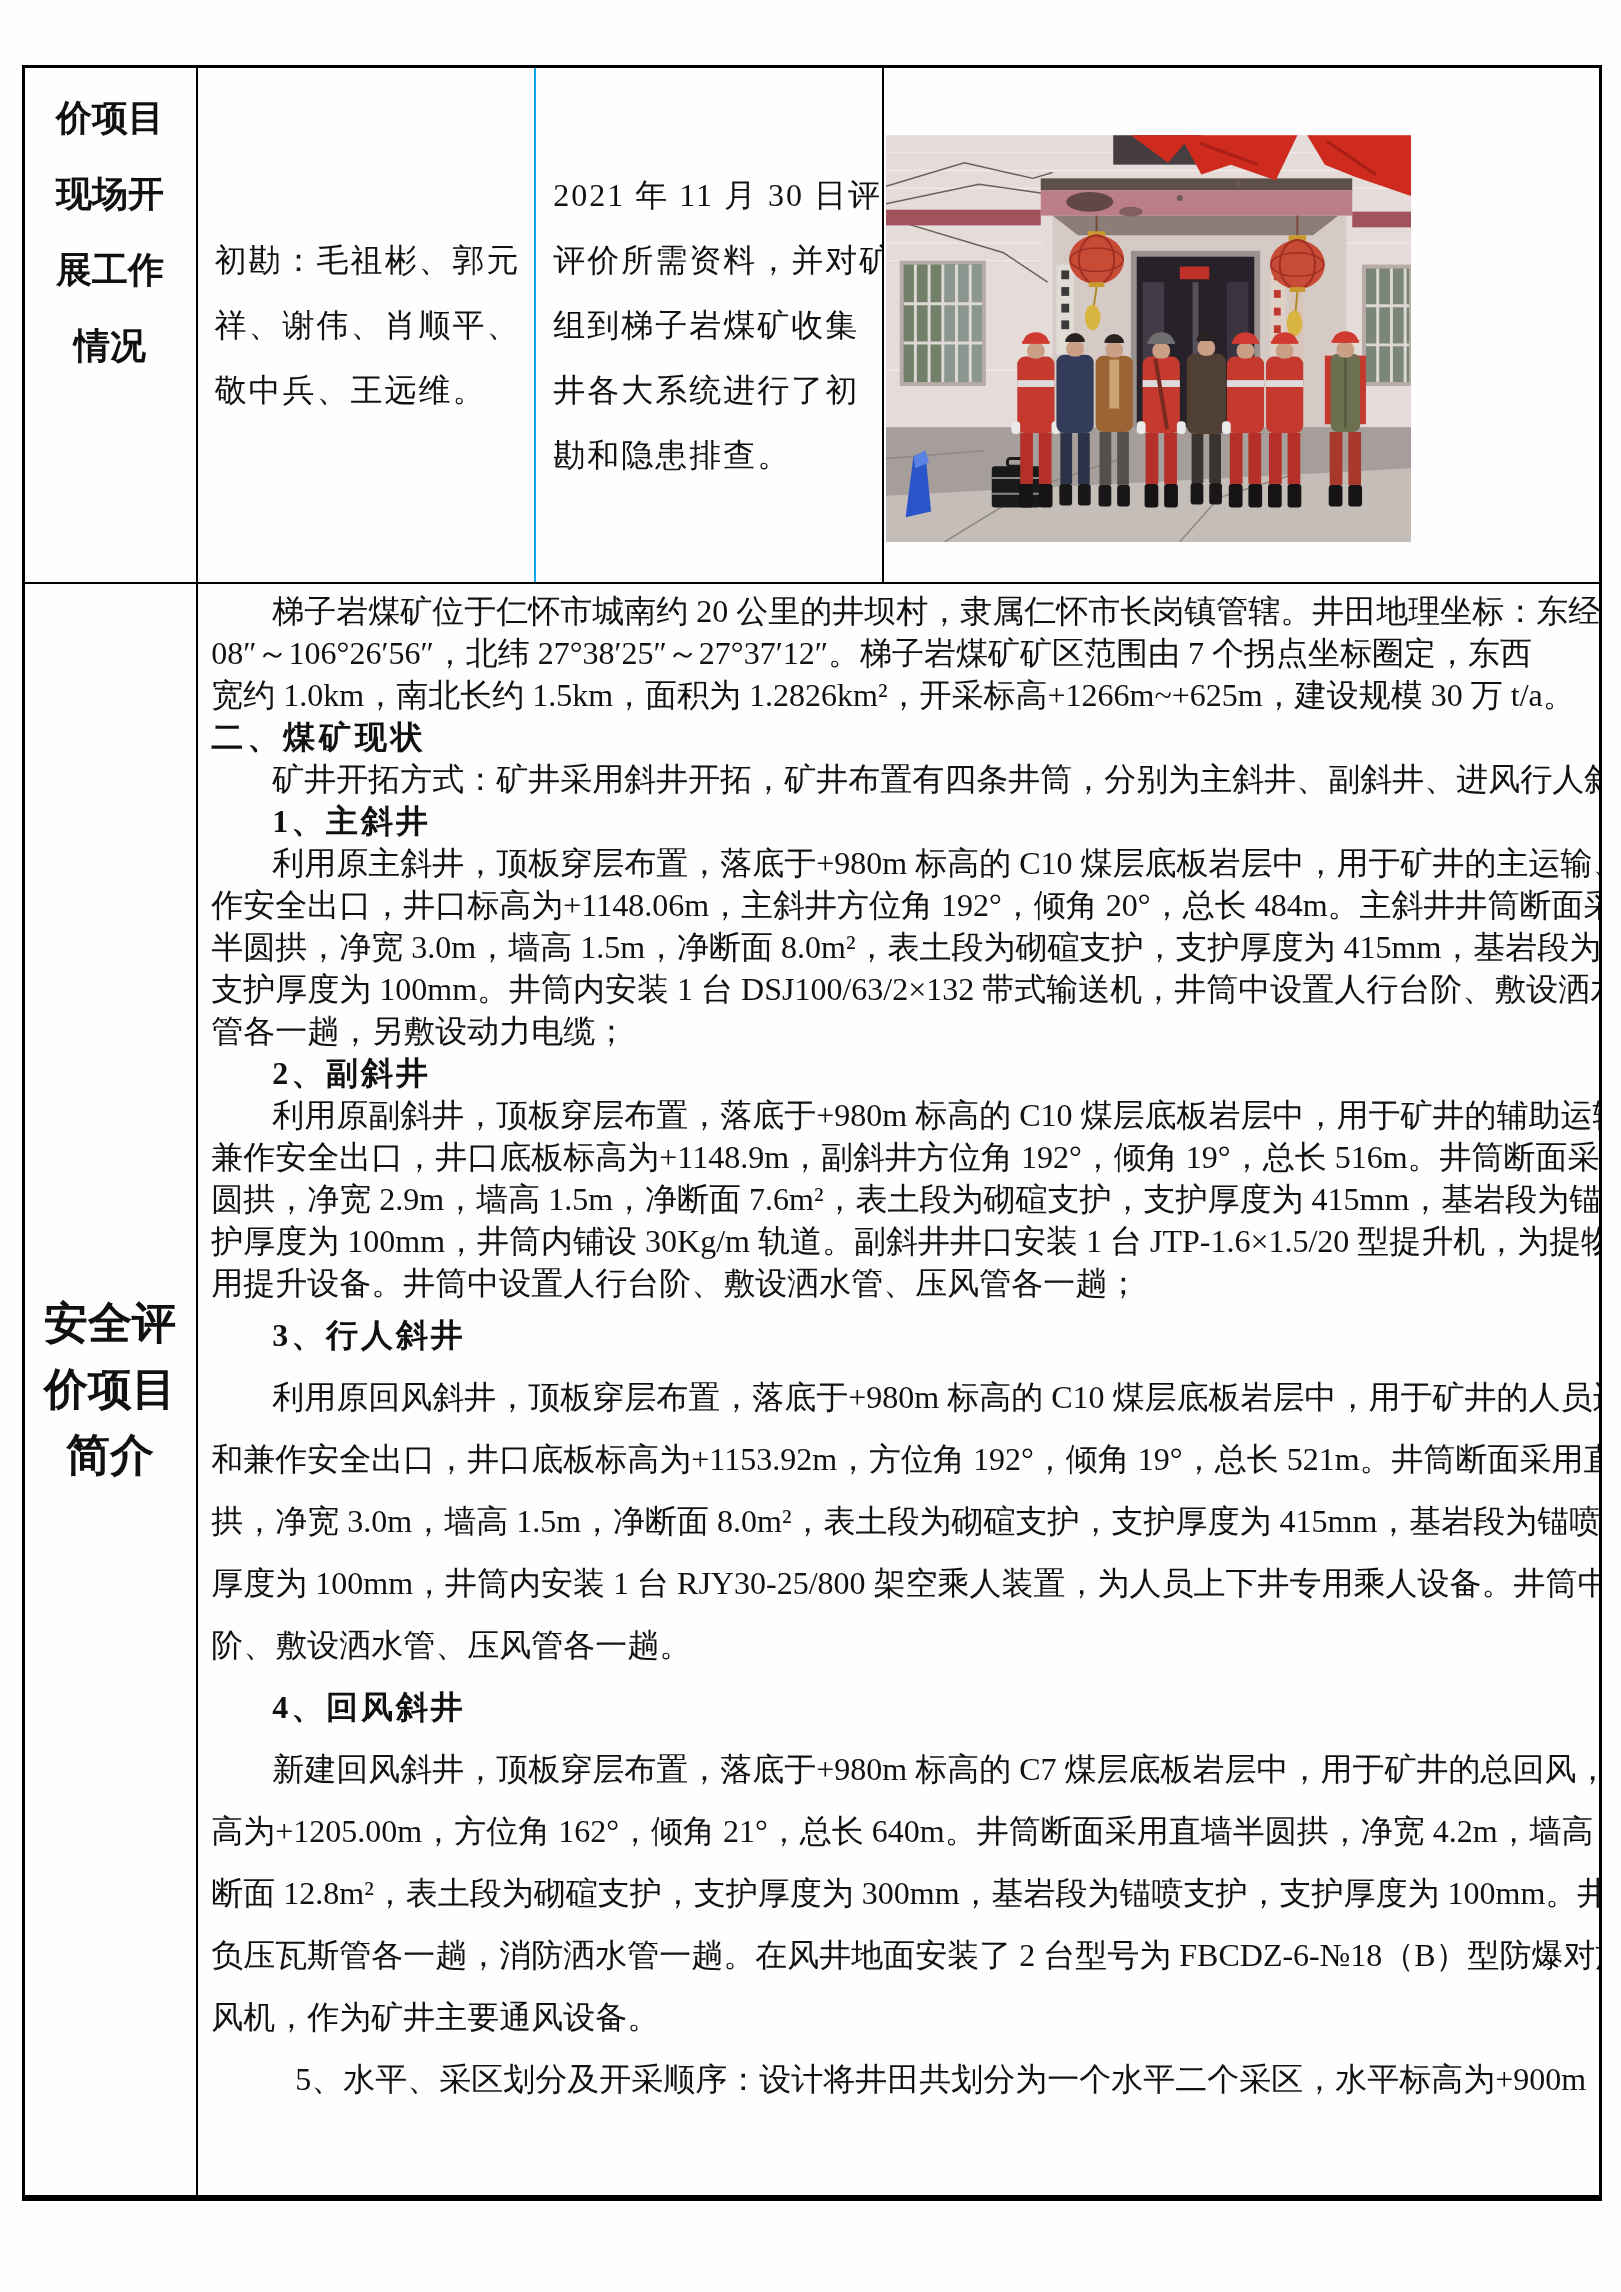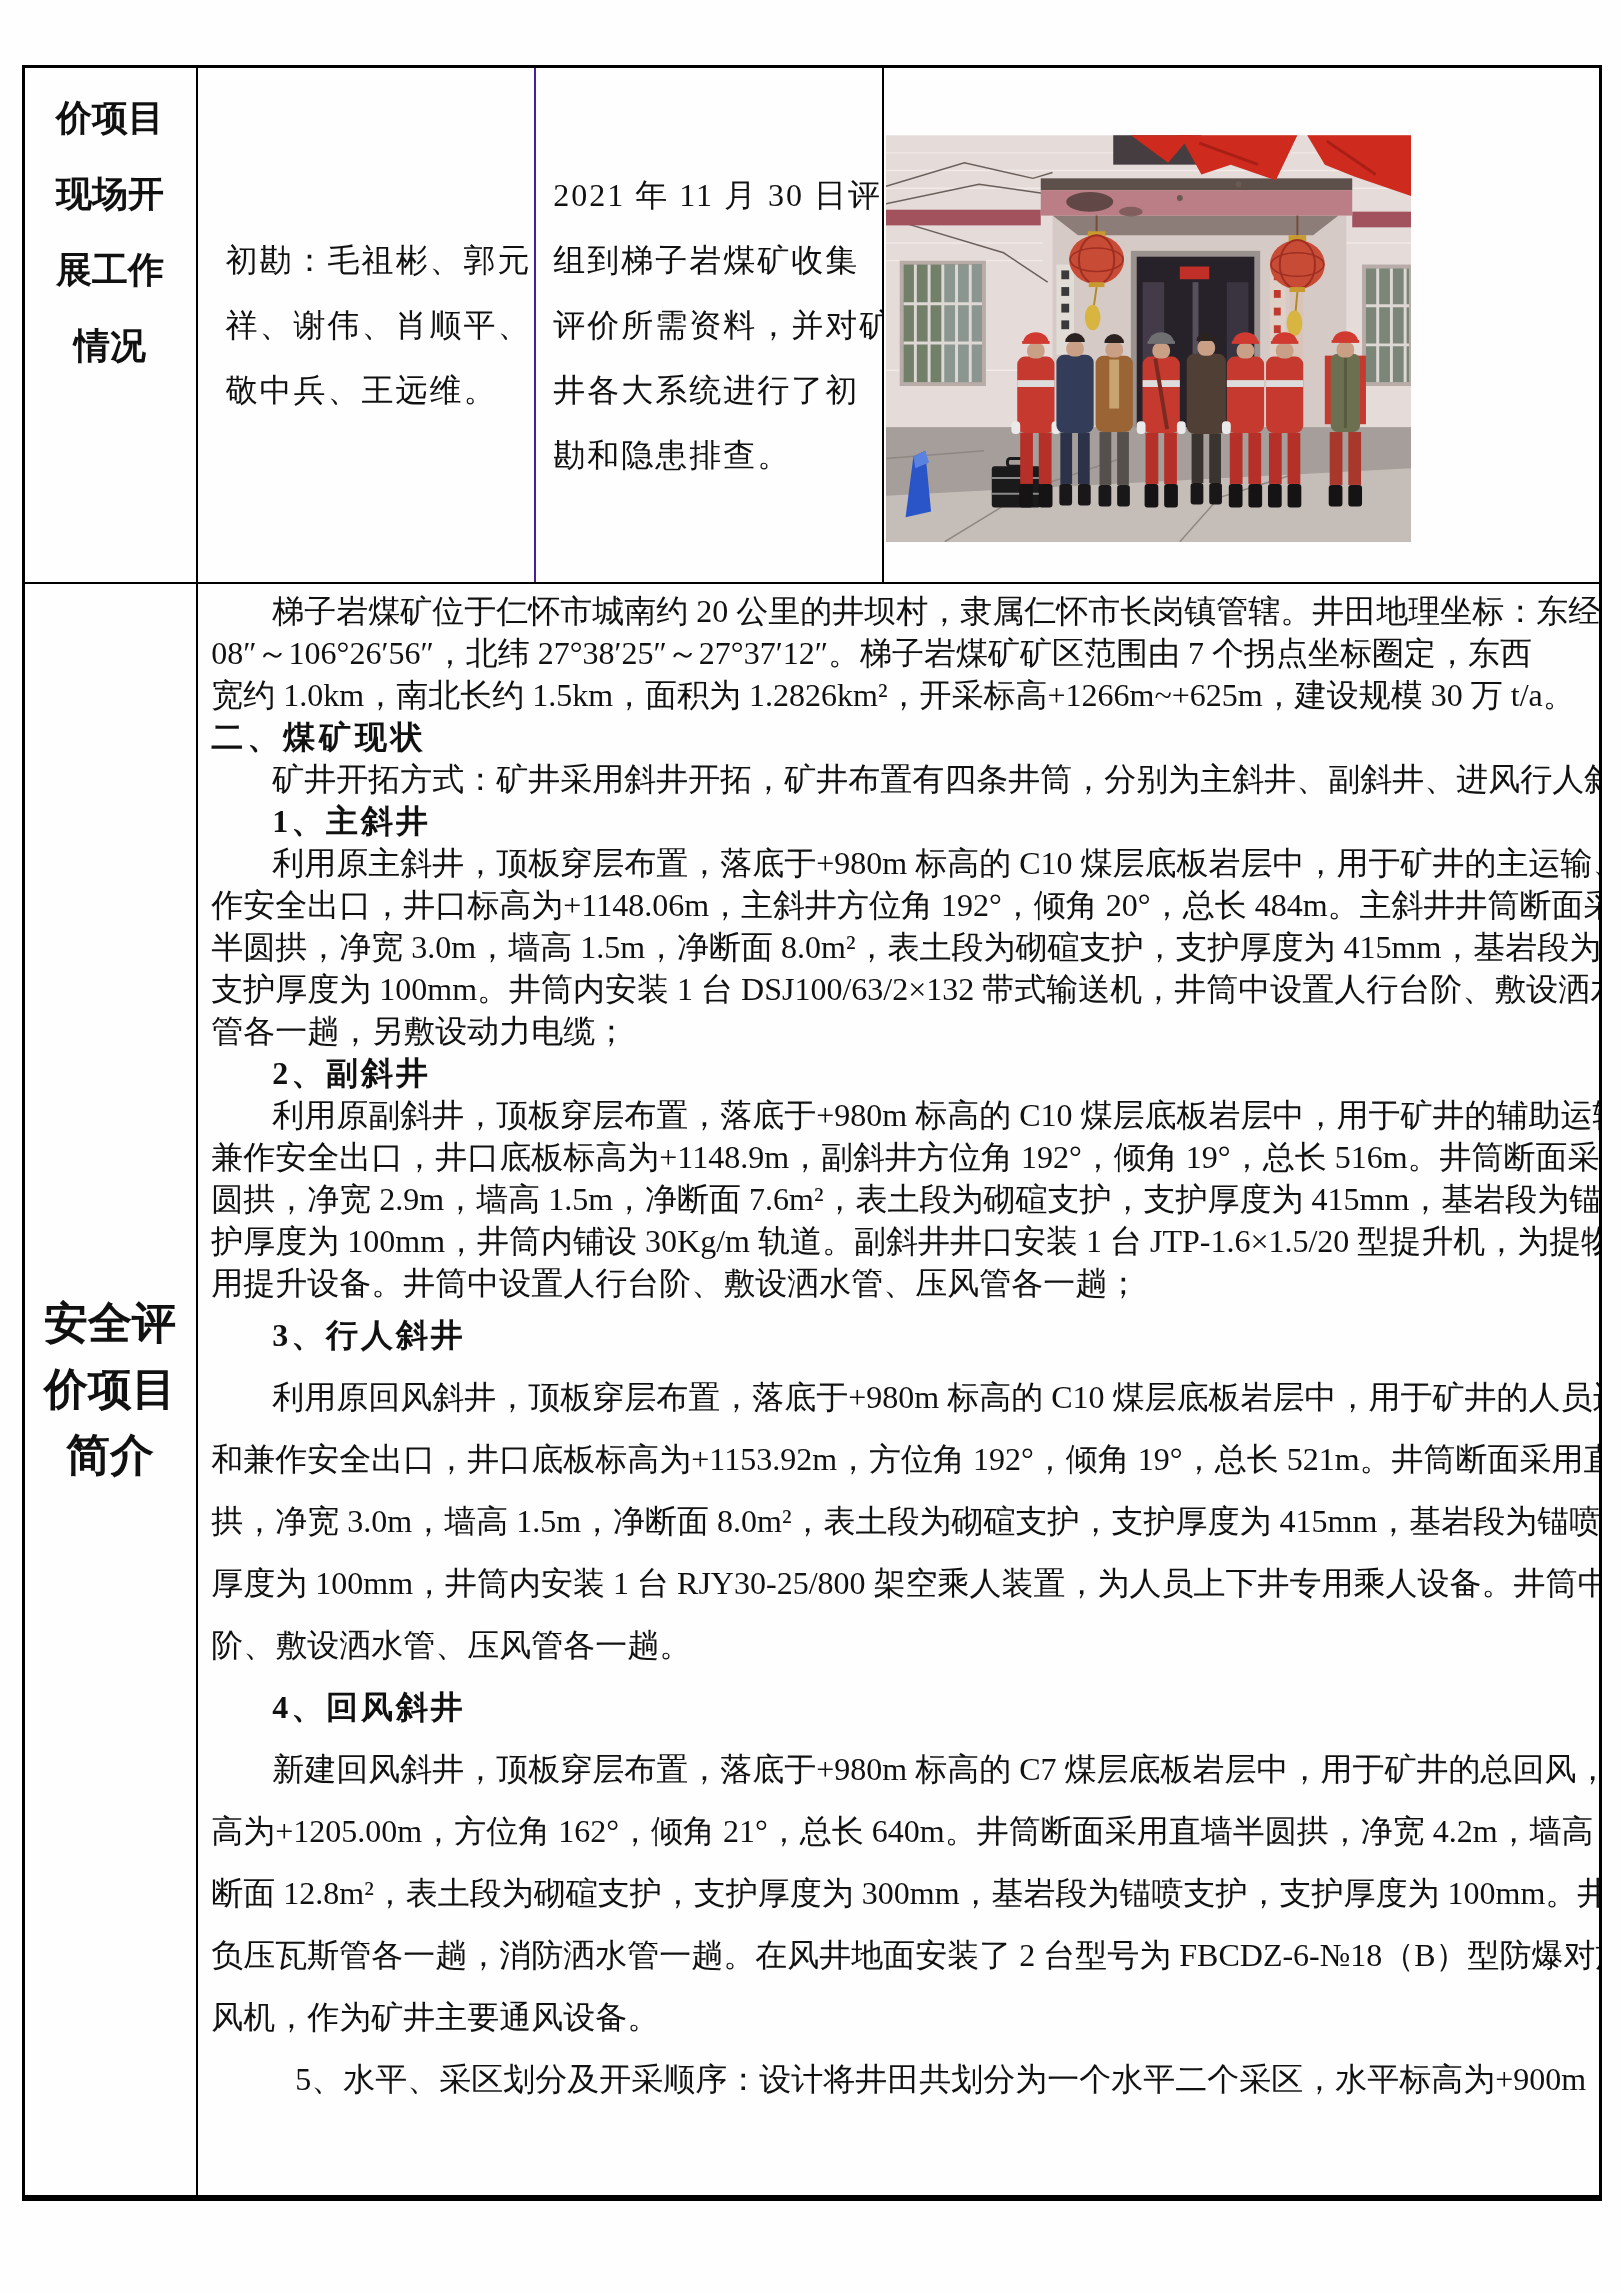--- a/index.html
+++ b/index.html
@@ -5,21 +5,21 @@
   html,body{margin:0;padding:0;background:#888;}
   .page{position:relative;width:1621px;height:2293px;background:#fefefe;
         font-family:"Liberation Serif","DejaVu Serif",serif;color:#111;overflow:hidden;}
   .tbl{position:absolute;left:21.6px;top:65px;width:1580px;height:2136px;box-sizing:border-box;
        border:3.9px solid #000;border-bottom-width:6.9px;display:flex;flex-direction:column;}
   .row{display:flex;min-height:0;}
   .row1{height:514px;border-bottom:2.9px solid #000;}
   .row2{flex:1;}
   .cell{box-sizing:border-box;overflow:hidden;position:relative;}
   .c-label{width:173px;border-right:2px solid #000;}
-  .r1c2{width:338px;border-right:2px solid #4c1d95;display:flex;flex-direction:column;justify-content:center;padding-left:28px;}
+  .r1c2{width:338px;border-right:2px solid #0ea5e9;display:flex;flex-direction:column;justify-content:center;padding-left:17px;}
   .r1c3{width:348px;border-right:2px solid #000;display:flex;flex-direction:column;justify-content:center;padding-left:17.6px;}
   .r1c4{flex:1;}
   .label1{padding-top:11.8px;text-align:center;font-weight:bold;font-size:36px;line-height:76px;}
   .label2{display:flex;flex-direction:column;justify-content:center;height:100%;text-align:center;font-weight:bold;font-size:44px;line-height:66px;}
   .r1c2 .line,.r1c3 .line{font-size:32px;line-height:65px;letter-spacing:2px;white-space:nowrap;}
   .content{flex:1;padding:5.9px 0 0 13.7px;overflow:hidden;}
   .line{font-size:32px;white-space:nowrap;}
   .tight .line{line-height:42px;}
   .loose .line{line-height:62px;}
   .line.h{font-weight:bold;letter-spacing:3.9px;}
@@ -49,22 +49,22 @@
       <div class="cell r1c2">
 
       <div class="line">初勘：毛祖彬、郭元</div>
           <div class="line">祥、谢伟、肖顺平、</div>
           <div class="line">敬中兵、王远维。</div>
         </div>
 
       <div class="cell r1c3">
 
       <div class="line">2021 年 11 月 30 日评价</div>
+          <div class="line">评价所需资料，并对矿</div>
           <div class="line">组到梯子岩煤矿收集</div>
-          <div class="line">评价所需资料，并对矿</div>
           <div class="line">井各大系统进行了初</div>
           <div class="line">勘和隐患排查。</div>
         </div>
 
       <div class="cell r1c4">
 
         <svg class="photo" width="525" height="407" viewBox="0 0 536 415">
 
           <rect x="0" y="0" width="536" height="310" fill="#e5dbd9"></rect>
           <g stroke="#f1eae8" stroke-width="1.5">

